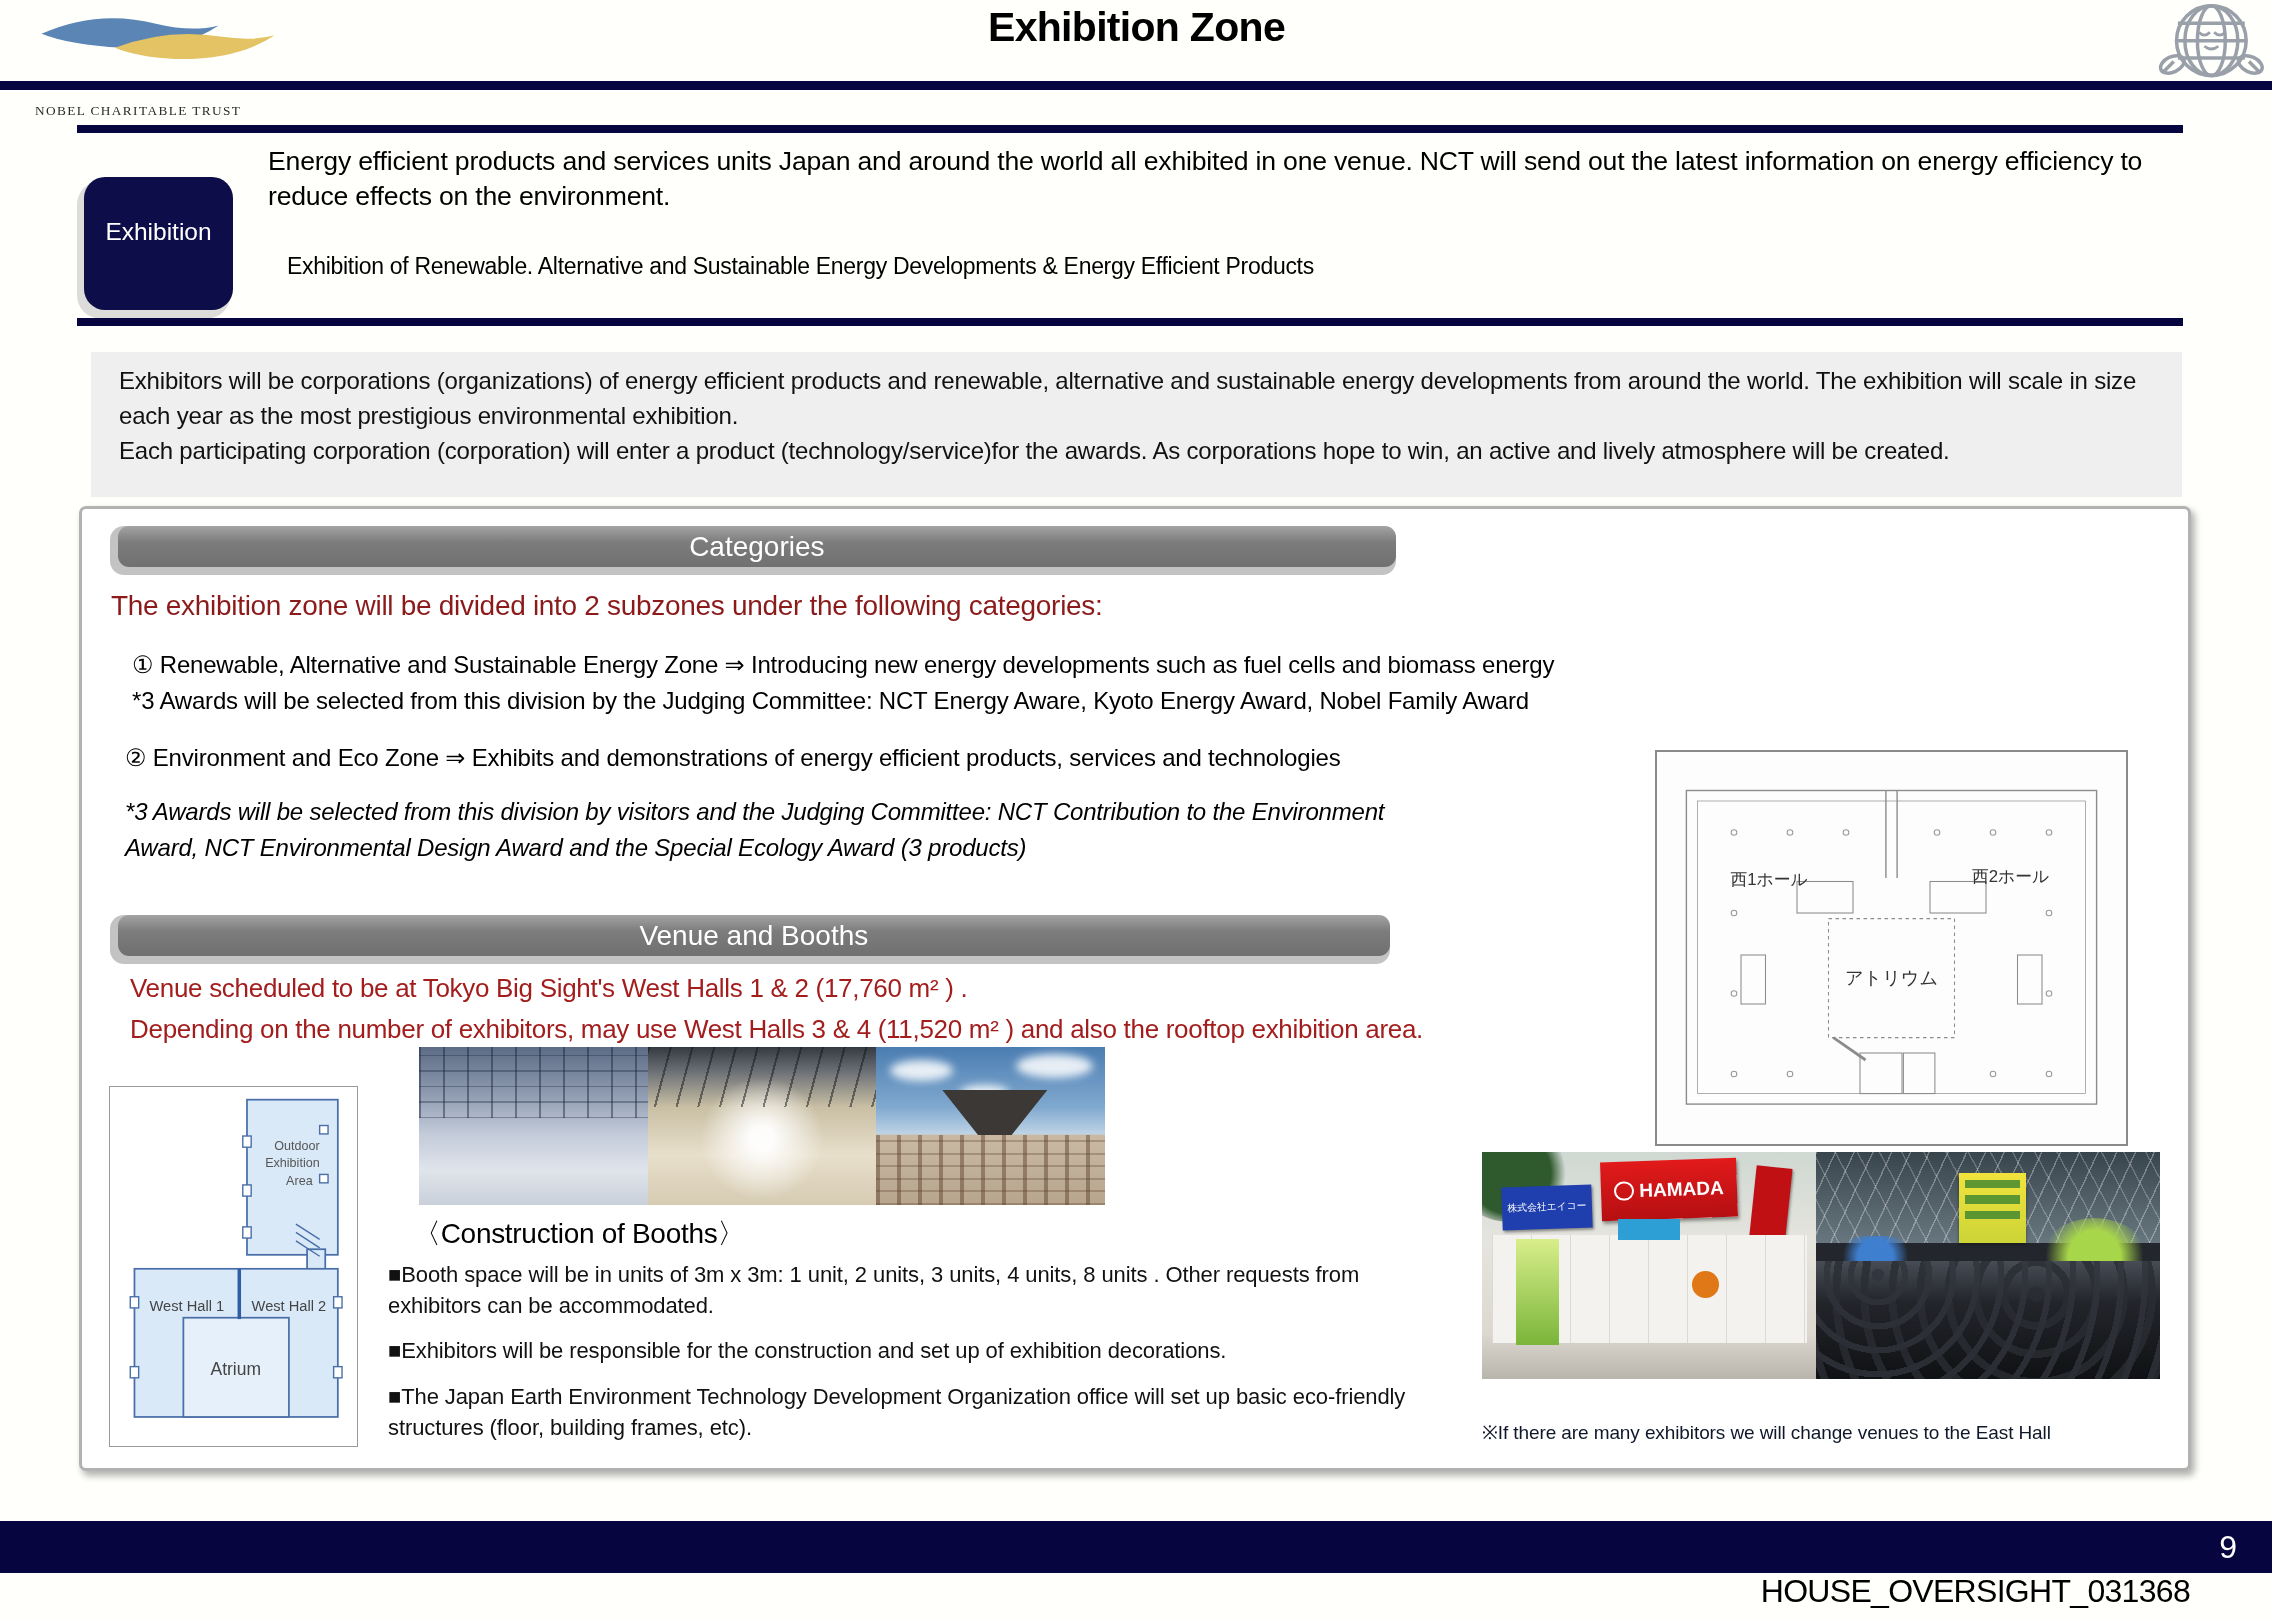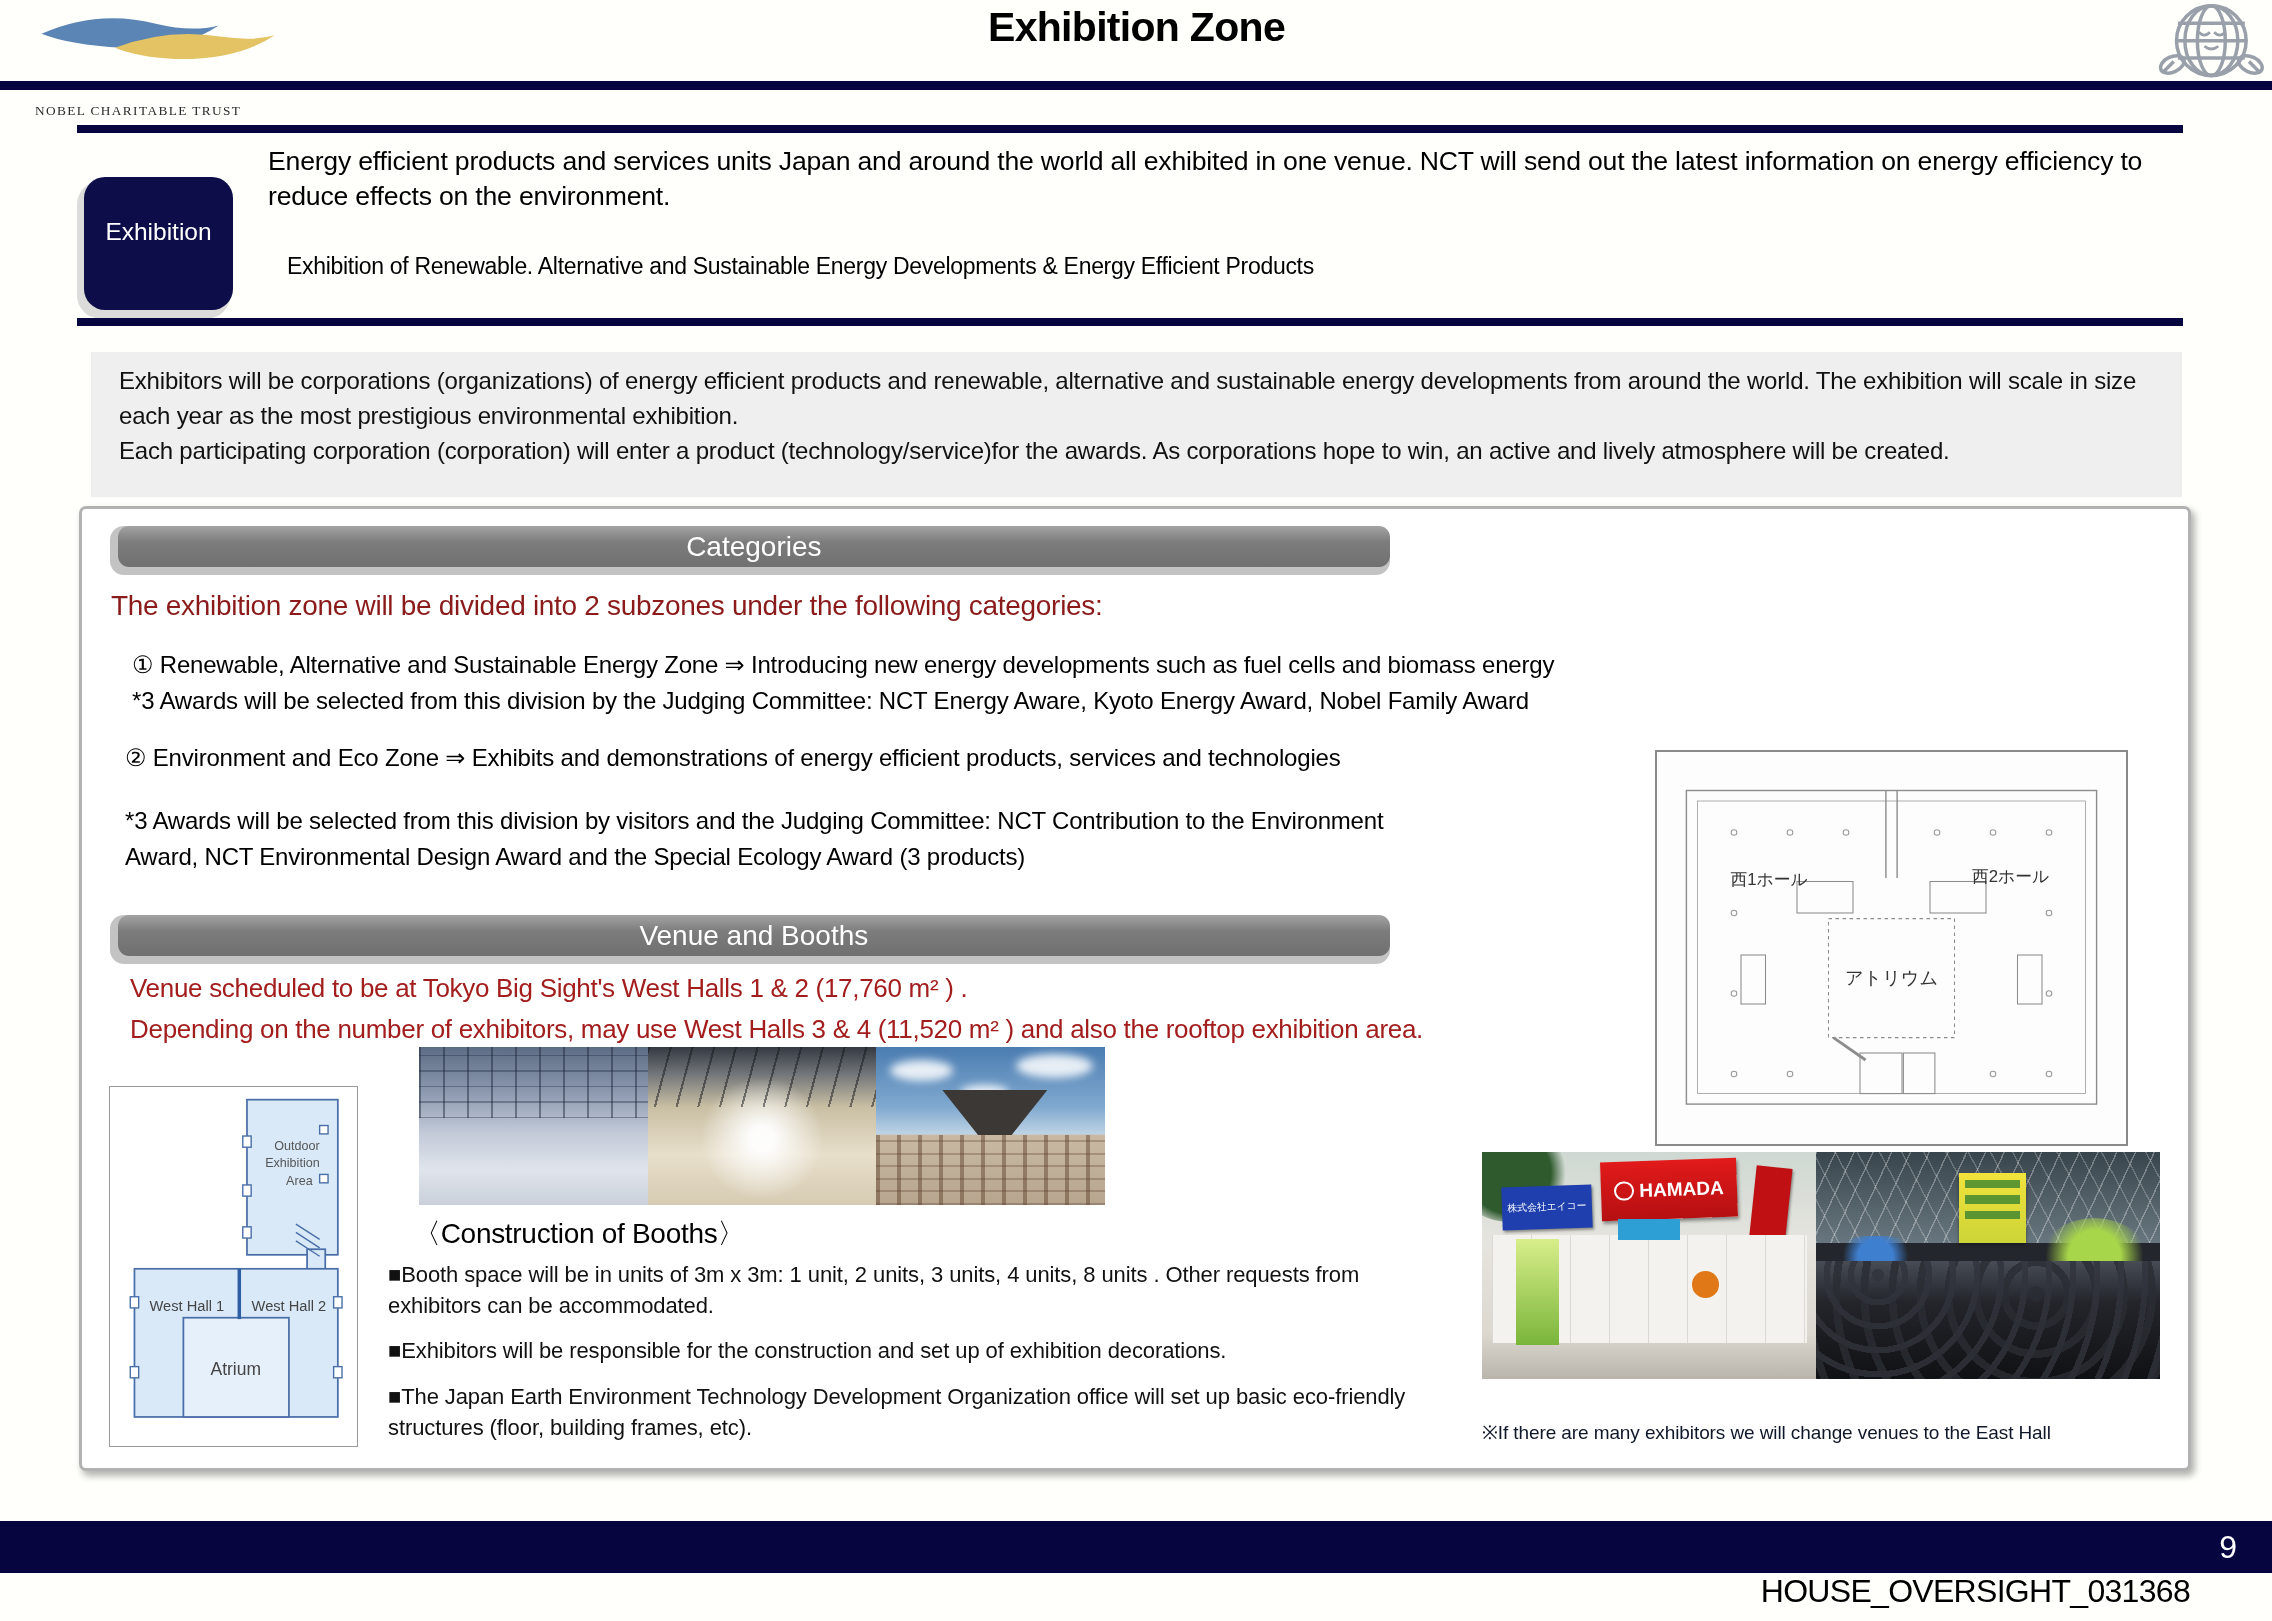--- a/index.html
+++ b/index.html
@@ -174,35 +174,35 @@
 
   <div class="overview">
     <span>Exhibitors will be corporations (organizations) of energy efficient products and renewable, alternative and sustainable energy developments from around the world.  The exhibition will scale in size each year as the most prestigious environmental exhibition.</span>
     <br>
     <span>Each participating corporation (corporation) will enter a product (technology/service)for the awards.  As corporations hope to win, an active and lively atmosphere will be created.</span>
   </div>
 
   <div class="panel">
     <div class="panel-in">
 
-      <div class="sec-bar" style="top:17px;">
+      <div class="sec-bar" style="top:17px;padding-left:6px;">
         <div class="bar-outer"></div>
         <div class="bar-inner">Categories</div>
       </div>
 
       <div class="red-head">The exhibition zone will be divided into 2 subzones under the following categories:</div>
 
       <div class="cat-item" style="left:50px;top:138px;width:2014px;">
         <div>① Renewable, Alternative and Sustainable Energy Zone ⇒ Introducing new energy developments such as fuel cells and biomass energy</div>
         <div>*3 Awards will be selected from this division by the Judging Committee: NCT Energy Aware, Kyoto Energy Award, Nobel Family Award</div>
       </div>
 
       <div class="cat-item" style="left:43px;top:231px;width:1273px;">
         <div>② Environment and Eco Zone ⇒ Exhibits and demonstrations of energy efficient products, services and technologies</div>
-        <div style="margin-top:27px;">*3 Awards will be selected from this division by visitors and the Judging Committee: NCT Contribution to the Environment Award, NCT Environmental Design Award and the Special Ecology Award (3 products)</div>
+        <div style="margin-top:18px;font-style:italic;">*3 Awards will be selected from this division by visitors and the Judging Committee: NCT Contribution to the Environment Award, NCT Environmental Design Award and the Special Ecology Award (3 products)</div>
       </div>
 
       <div class="floorplan">
         <svg width="469" height="392" viewBox="0 0 670 560">
           <g stroke="#8c8c8c" fill="none" stroke-width="2">
             <rect x="42" y="55" width="586" height="448"></rect>
             <rect x="58" y="70" width="554" height="418" stroke-width="1"></rect>
             <line x1="327" y1="55" x2="327" y2="180"></line>
             <line x1="343" y1="55" x2="343" y2="180"></line>
             <rect x="245" y="238" width="180" height="170" stroke-dasharray="5 5" stroke-width="1.5"></rect>

